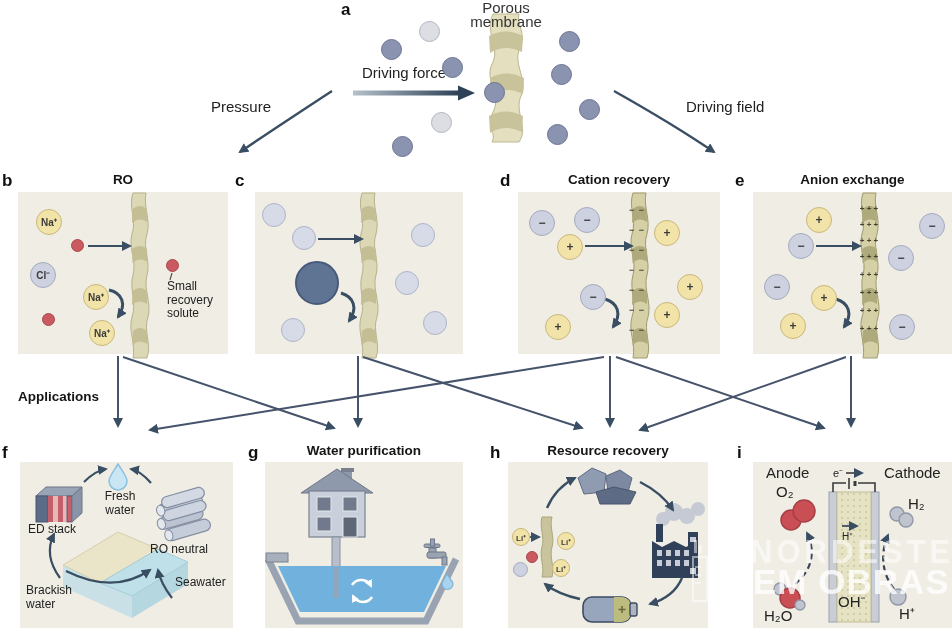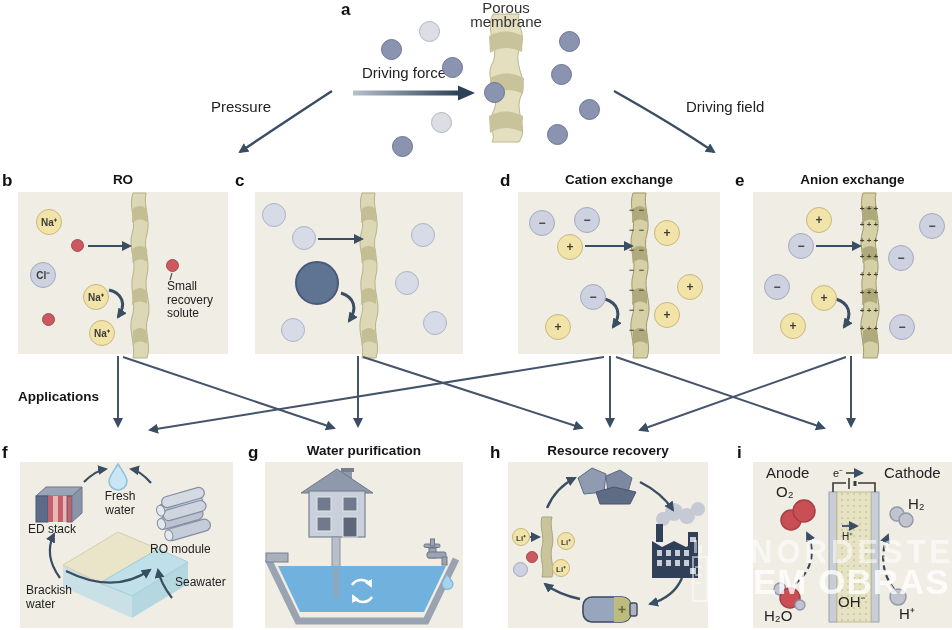--- a/index.html
+++ b/index.html
@@ -278,21 +278,21 @@
   <div class="pa d" style="left:392px;top:136px"></div>
   <div class="pa d" style="left:559px;top:31px"></div>
   <div class="pa d" style="left:551px;top:64px"></div>
   <div class="pa d" style="left:579px;top:99px"></div>
   <div class="pa d" style="left:547px;top:124px"></div>
 
   <div class="plabel" style="left:2px;top:171px">b</div>
   <div class="ptitle" style="left:18px;top:172px;width:210px">RO</div>
   <div class="plabel" style="left:235px;top:171px">c</div>
   <div class="plabel" style="left:500px;top:171px">d</div>
-  <div class="ptitle" style="left:518px;top:172px;width:202px">Cation exchange</div>
+  <div class="ptitle" style="left:518px;top:172px;width:202px">Cation recovery</div>
   <div class="plabel" style="left:735px;top:171px">e</div>
   <div class="ptitle" style="left:753px;top:172px;width:199px">Anion exchange</div>
 
   <div class="ion y" style="left:36px;top:209px;width:26px;height:26px">Na⁺</div>
   <div class="ion r" style="left:71px;top:239px;width:13px;height:13px"></div>
   <div class="ion g" style="left:30px;top:262px;width:26px;height:26px">Cl⁻</div>
   <div class="ion y" style="left:83px;top:284px;width:26px;height:26px">Na⁺</div>
   <div class="ion y" style="left:89px;top:320px;width:26px;height:26px">Na⁺</div>
   <div class="ion r" style="left:42px;top:313px;width:13px;height:13px"></div>
   <div class="ion r" style="left:166px;top:259px;width:13px;height:13px"></div>
@@ -343,21 +343,21 @@
 
   <div class="plabel" style="left:2px;top:443px">f</div>
   <div class="plabel" style="left:248px;top:443px">g</div>
   <div class="ptitle" style="left:265px;top:443px;width:198px">Water purification</div>
   <div class="plabel" style="left:490px;top:443px">h</div>
   <div class="ptitle" style="left:508px;top:443px;width:200px">Resource recovery</div>
   <div class="plabel" style="left:737px;top:443px">i</div>
 
   <div class="txt lab12 ctr" style="left:96px;top:490px;width:48px">Fresh water</div>
   <div class="txt lab12" style="left:28px;top:523px;white-space:nowrap">ED stack</div>
-  <div class="txt lab12" style="left:150px;top:543px;white-space:nowrap">RO module</div>
+  <div class="txt lab12" style="left:150px;top:543px;white-space:nowrap">RO neutral</div>
   <div class="txt lab12" style="left:26px;top:584px;width:56px">Brackish water</div>
   <div class="txt lab12" style="left:175px;top:576px;white-space:nowrap">Seawater</div>
 
   <div class="ion y s8" style="left:512px;top:528px;width:18px;height:18px">Li⁺</div>
   <div class="ion y s8" style="left:557px;top:532px;width:18px;height:18px">Li⁺</div>
   <div class="ion y s8" style="left:552px;top:559px;width:18px;height:18px">Li⁺</div>
   <div class="ion r" style="left:526px;top:551px;width:12px;height:12px"></div>
   <div class="ion g" style="left:513px;top:562px;width:15px;height:15px"></div>
 
   <div class="txt lab13" style="left:766px;top:466px">Anode</div>

